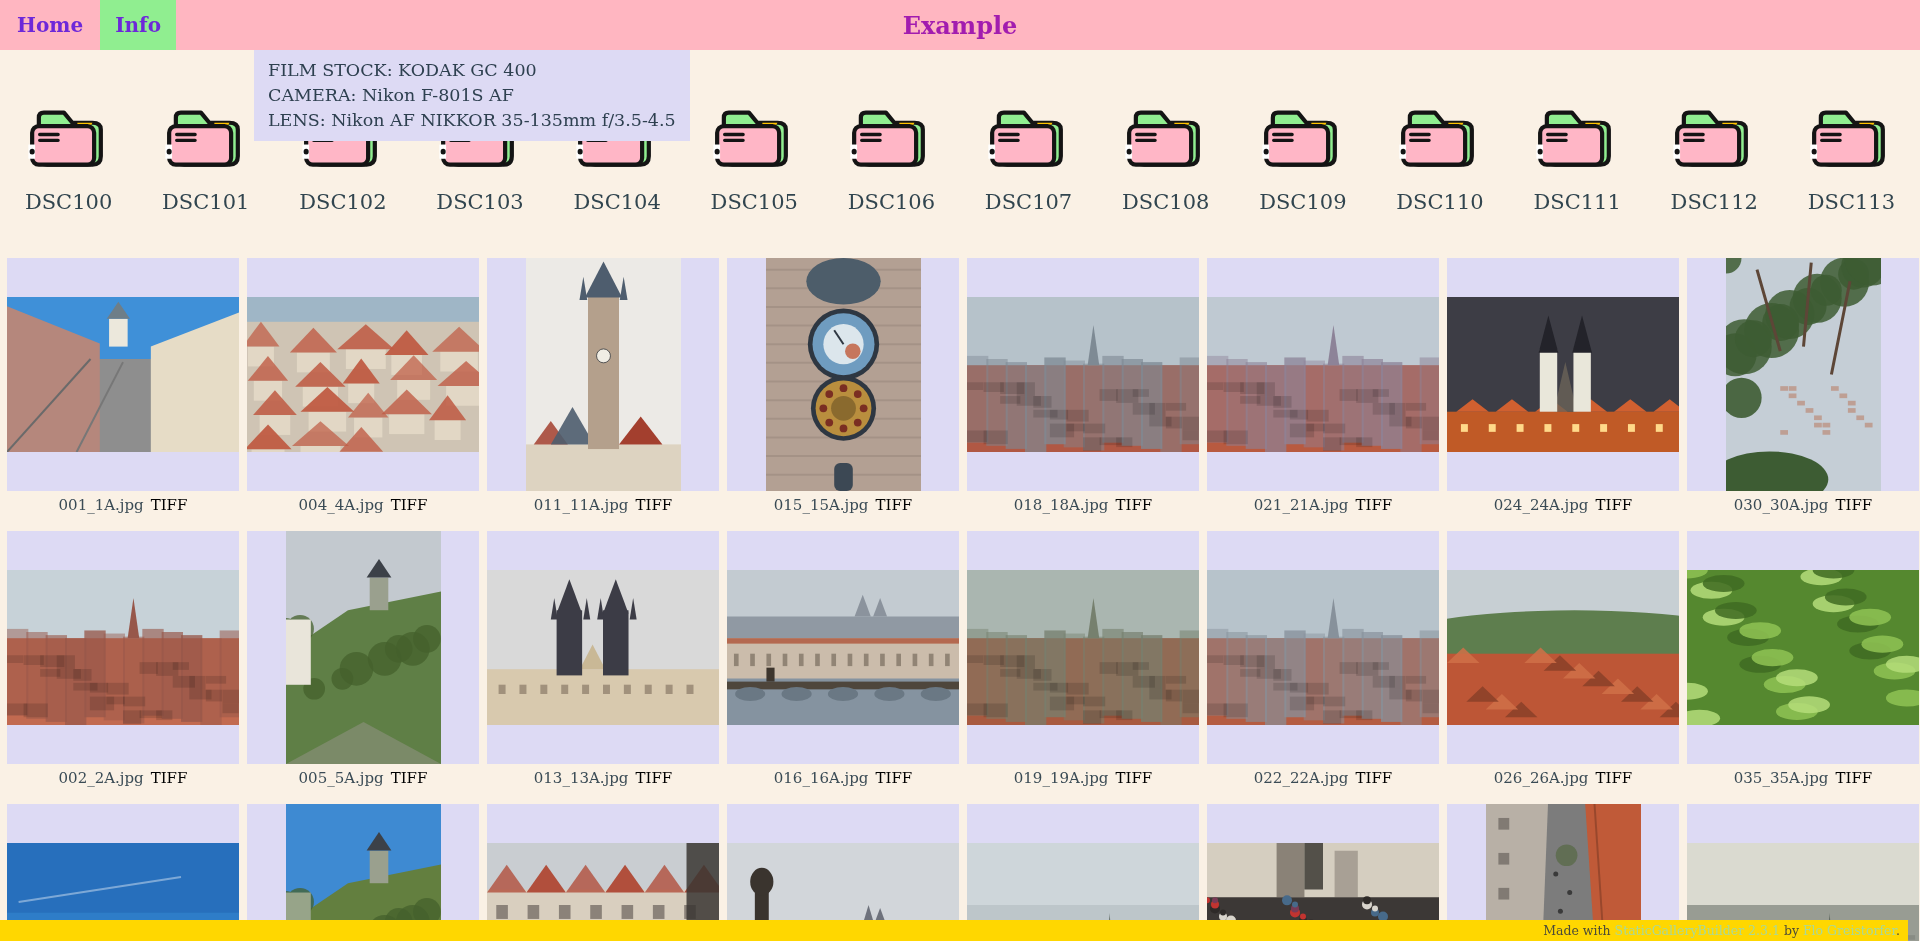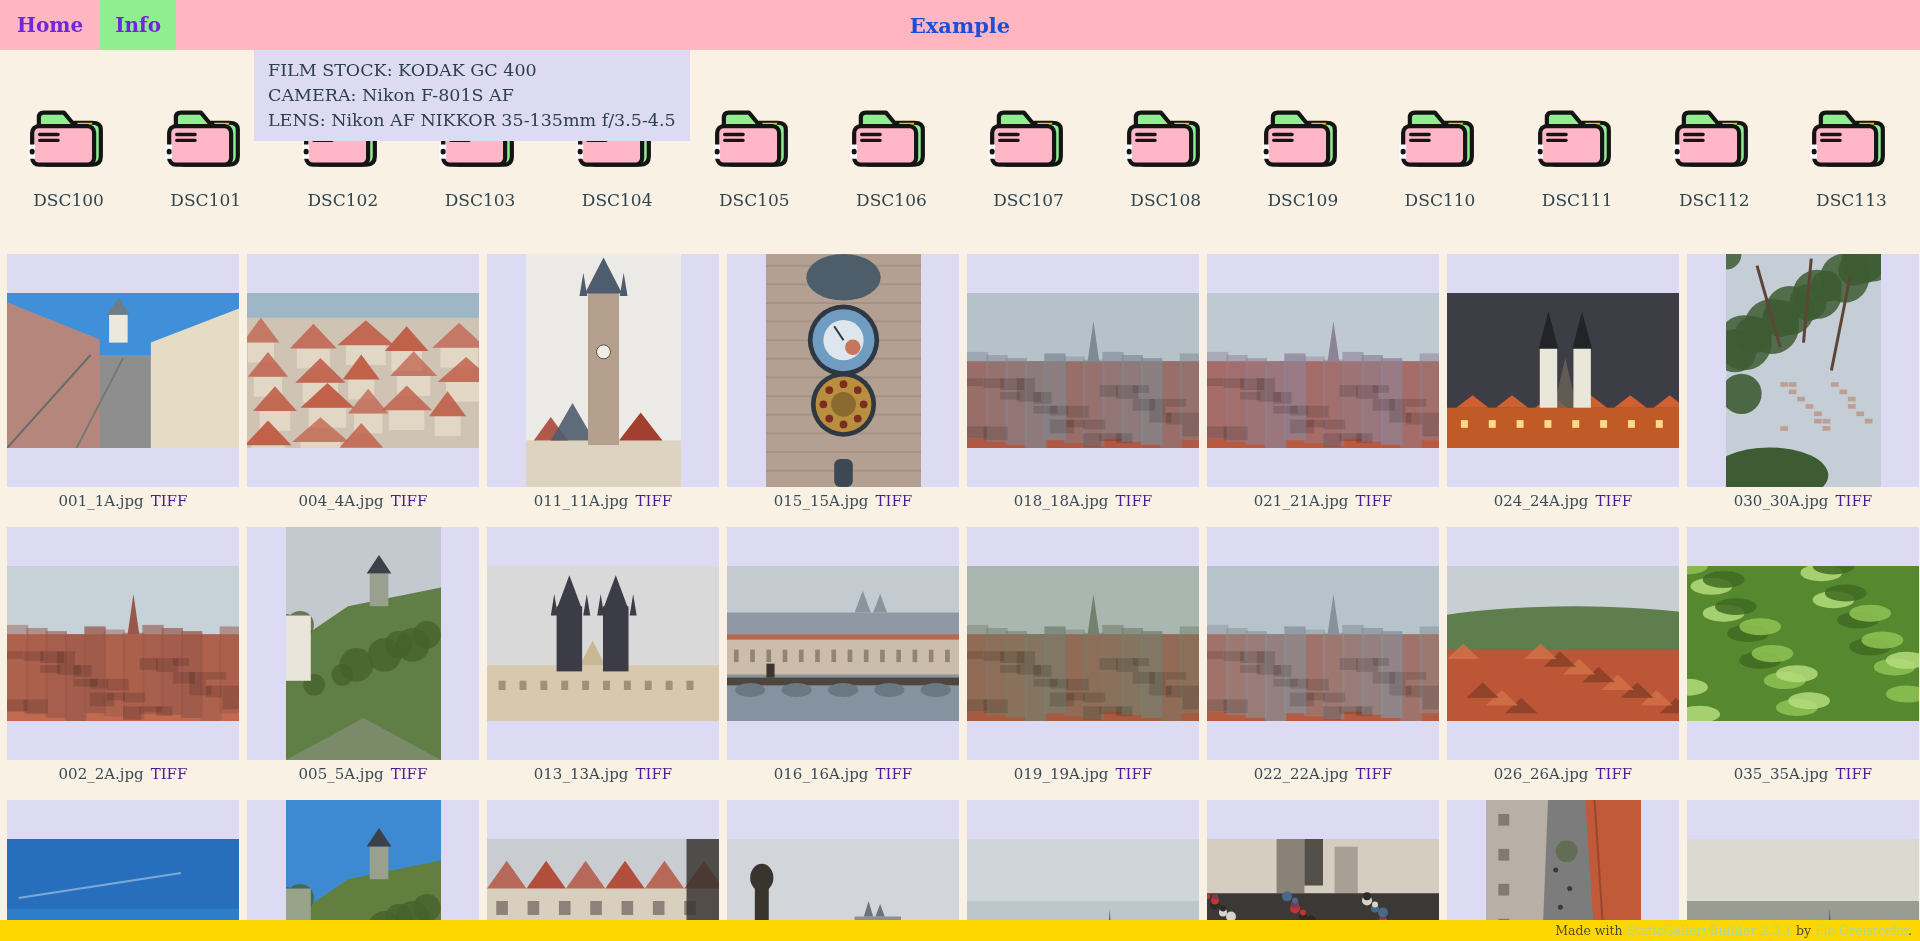--- a/index.html
+++ b/index.html
@@ -27,21 +27,21 @@
     font-size: 20px; font-weight: 600;
     color: #6d28d9;
     cursor: pointer;
     margin-left: 2px;
   }
   .nav-item.active { background: #90EE90; }
   .nav-title {
     position: absolute; left: 50%; top: 0; height: 100%;
     transform: translateX(-50%);
     display: flex; align-items: center;
-    font-size: 21px; font-weight: 700; color: #1d4ed8;
+    font-size: 24px; font-weight: 700; color: #a21caf;
   }
 
   
   .info-box {
     position: absolute;
     left: 254px; top: 50px;
     background: #DDDAF4;
     padding: 8px 14px;
     z-index: 5;
     color: #2E4050;
@@ -56,21 +56,21 @@
     margin-top: 56px;
   }
   .folder {
     flex: 1;
     display: flex; flex-direction: column; align-items: center;
     cursor: pointer;
   }
   .folder svg { display: block; }
   .folder-label {
     margin-top: 17px;
-    font-size: 17px;
+    font-size: 21px;
     color: #31454F;
   }
 
   
   .gallery {
     margin-top: 44px;
     padding-left: 7px;
     display: grid;
     grid-template-columns: repeat(8, 232px);
     column-gap: 8px;
@@ -85,26 +85,26 @@
     cursor: pointer;
   }
   .photo { display: block; }
   .caption {
     height: 40px;
     padding-top: 5px;
     display: flex; justify-content: center; align-items: flex-start;
     font-size: 15px;
     color: #3A4B55;
   }
-  .caption .badge { color: #4c1d95; margin-left: 7px; cursor: pointer; }
+  .caption .badge { color: #000000; margin-left: 7px; cursor: pointer; }
 
   
   .footer {
     position: absolute;
-    left: 0; right: 0; bottom: 0;
+    left: 0; right: 12px; bottom: 0;
     height: 21px;
     background: #FFD700;
     z-index: 10;
     text-align: right;
     font-size: 12.5px;
     line-height: 21px;
     padding-right: 8px;
     color: #4C4C38;
   }
   .footer .flink { color: #A9D89A; cursor: pointer; text-decoration: none; }

